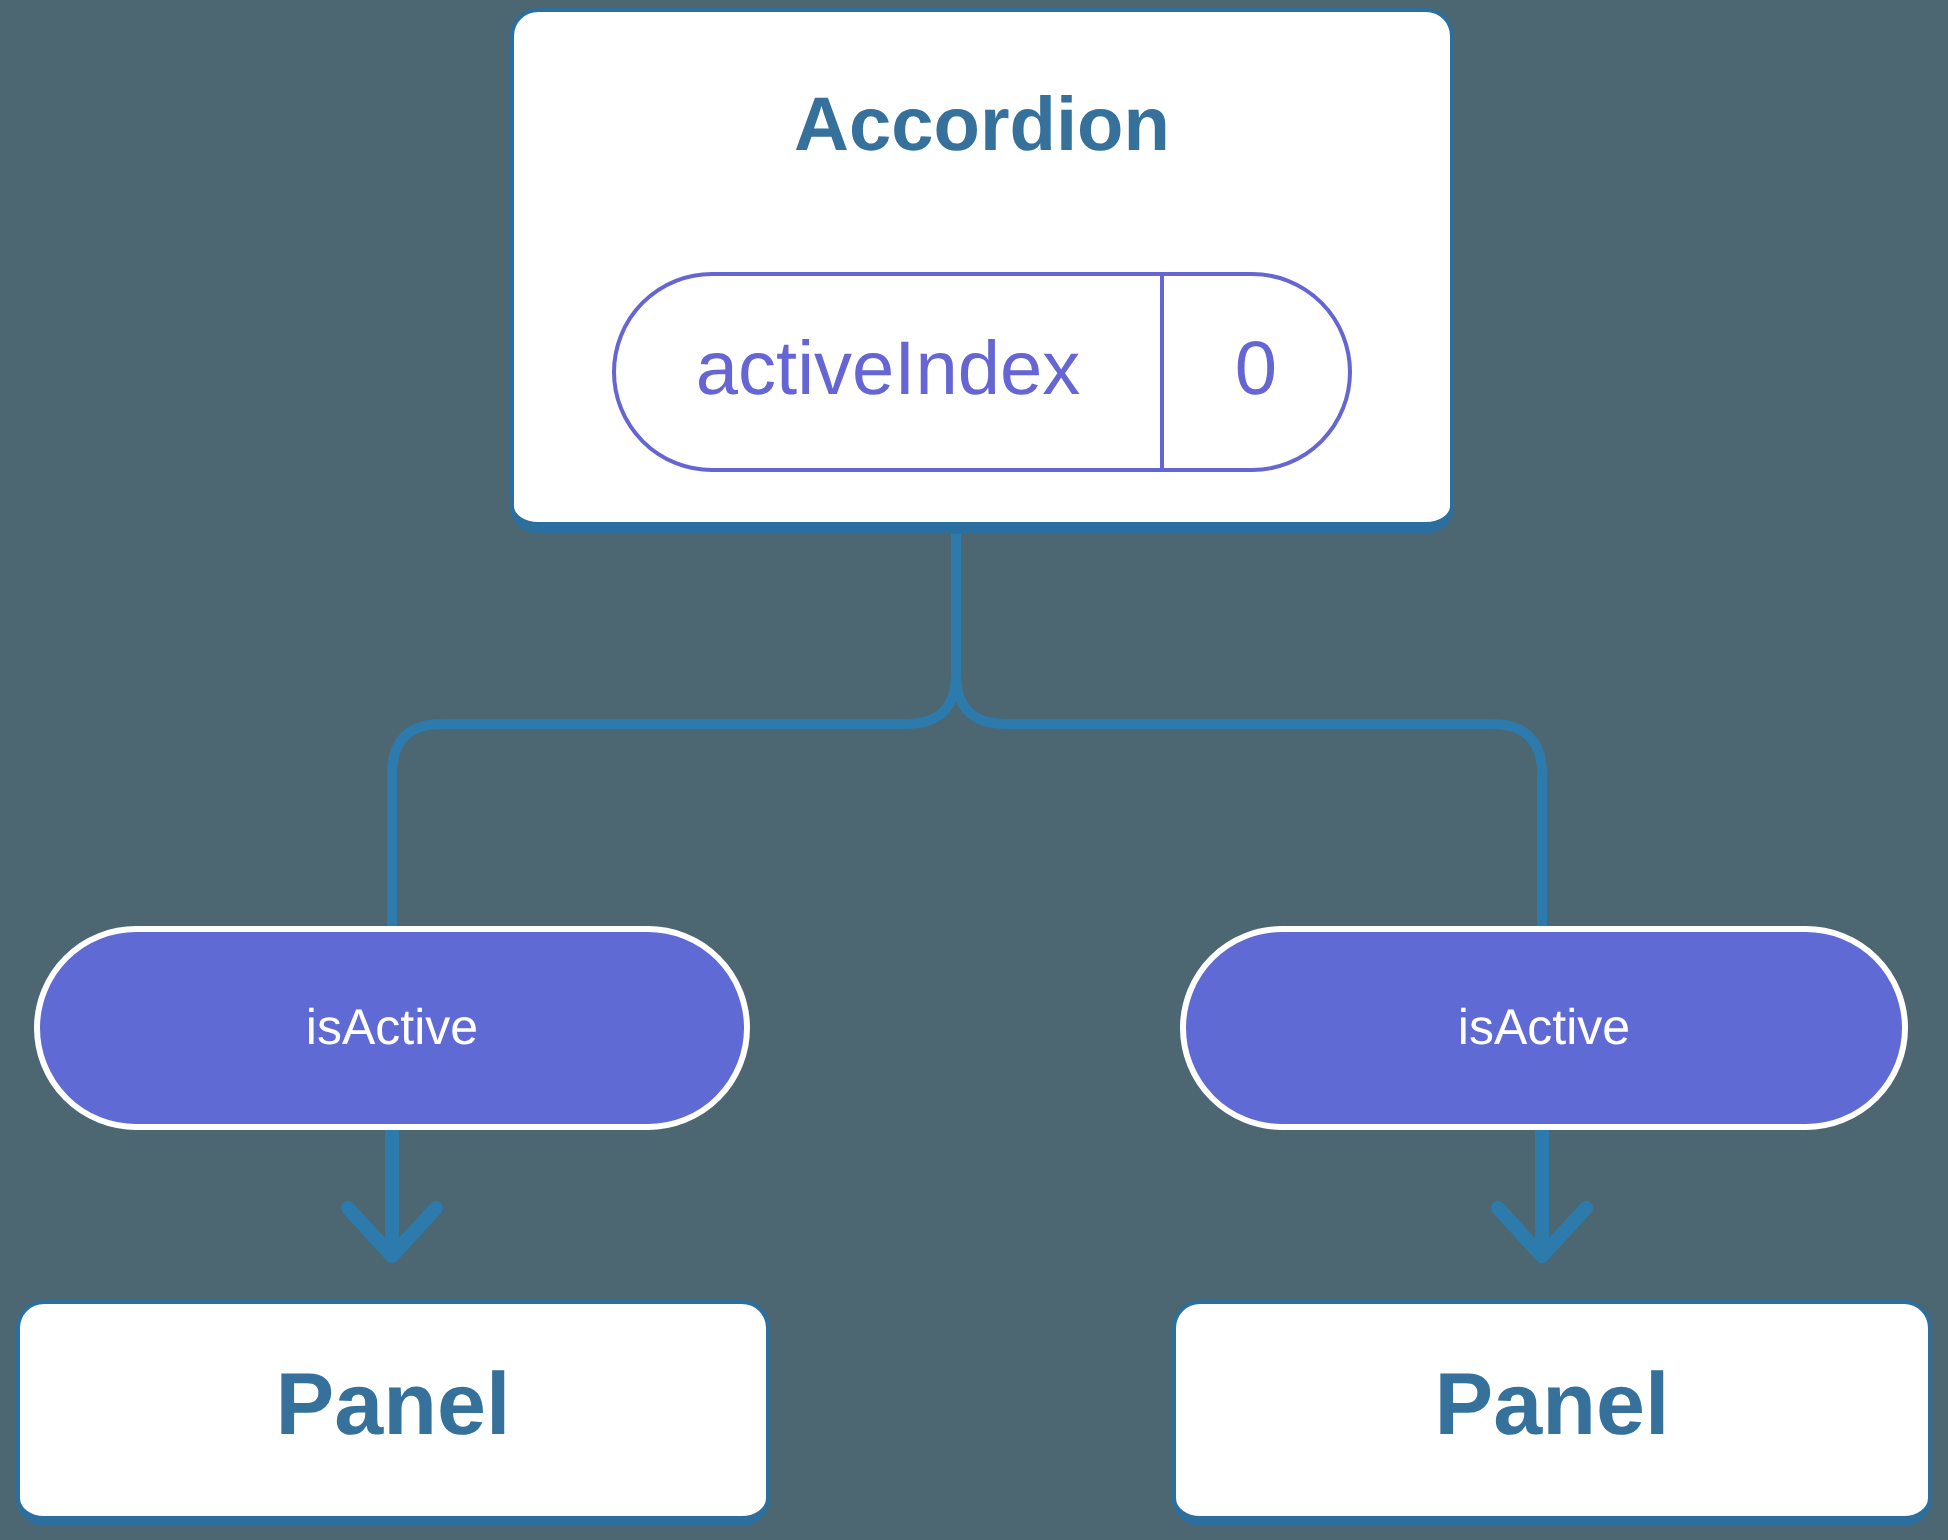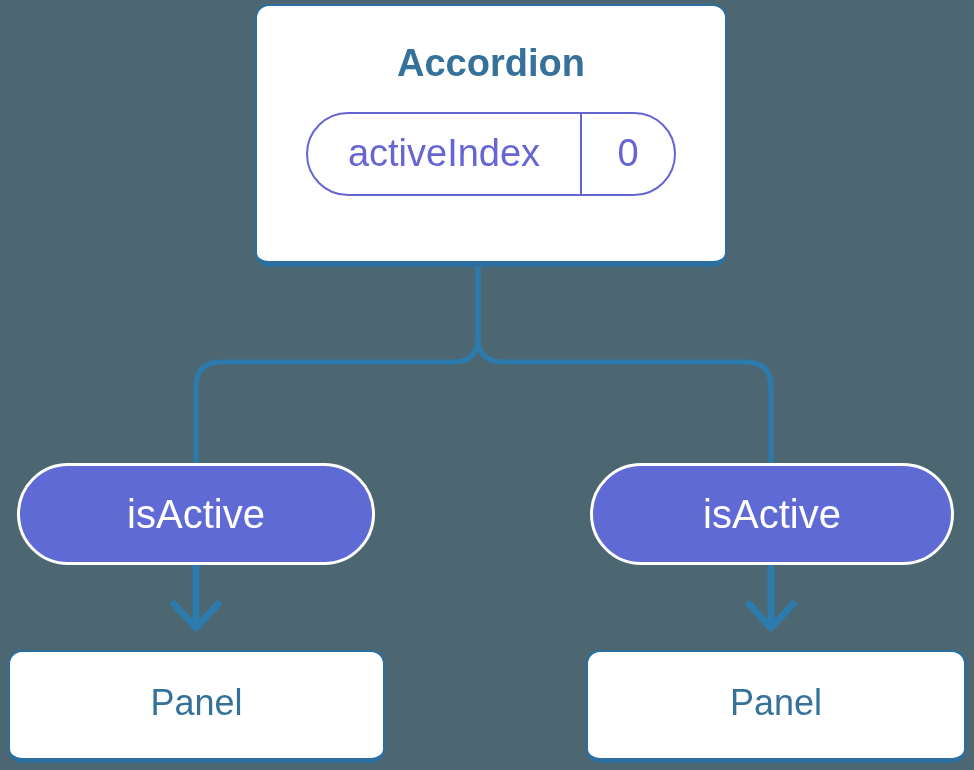--- a/index.html
+++ b/index.html
@@ -27,20 +27,21 @@
   path.branch { stroke-width: 5px; }
   path.arrow  { stroke-width: 7px; stroke-linecap: round; stroke-linejoin: round; }
 
   .component-box {
     position: absolute;
     box-sizing: border-box;
     background: #ffffff;
     border: 2px solid var(--box-border, #2C6E9E);
     border-bottom-width: 6px;
     border-radius: 14px;
+    gap: 24px;
   }
   .root-box {
     left: 255px; top: 4px;
     width: 472px; height: 263px;
     display: flex;
     flex-direction: column;
     align-items: center;
   }
   .component-title {
     margin-top: 36px;
@@ -51,59 +52,59 @@
   }
   .panel-box {
     display: flex;
     align-items: center;
     justify-content: center;
     border-bottom-width: 5px;
   }
   .panel-left  { left: 8px;   top: 650px; width: 377px; height: 113px; }
   .panel-right { left: 586px; top: 650px; width: 380px; height: 113px; }
   .panel-title {
-    font-size: 36px;
-    font-weight: normal;
+    font-size: 44px;
+    font-weight: bold;
     color: var(--heading, #35719A);
     margin-bottom: 4px;
   }
 
   .pill {
     box-sizing: border-box;
     display: flex;
     align-items: stretch;
     border-radius: 999px;
     overflow: hidden;
   }
   .pill .cell {
     display: flex;
     align-items: center;
     justify-content: center;
   }
   .pill .cell.name { flex: 1 1 auto; }
 
   .state-pill {
     margin-top: 26px;
-    width: 370px; height: 84px;
+    width: 370px; height: 100px;
     background: #ffffff;
     border: 2px solid var(--pill-outline, #6565D4);
     color: var(--pill-outline, #6565D4);
     font-size: 38px;
   }
   .state-pill .cell.value {
     width: 92px;
     border-left: 2px solid var(--pill-outline, #6565D4);
   }
 
   .prop-pill {
     position: absolute;
     background: var(--pill-fill, #5F6AD4);
     border: 3px solid var(--pill-text-light, #ffffff);
     color: var(--pill-text-light, #ffffff);
-    font-size: 40px;
+    font-size: 25px;
     height: 102px;
   }
   .prop-pill .cell.value {
     border-left: 3px solid var(--pill-text-light, #ffffff);
   }
   .prop-pill-left  { left: 17px;  top: 463px; width: 358px; }
   .prop-pill-left  .cell.value { width: 145px; }
   .prop-pill-right { left: 590px; top: 463px; width: 364px; }
   .prop-pill-right .cell.value { width: 150px; }
 </style>

